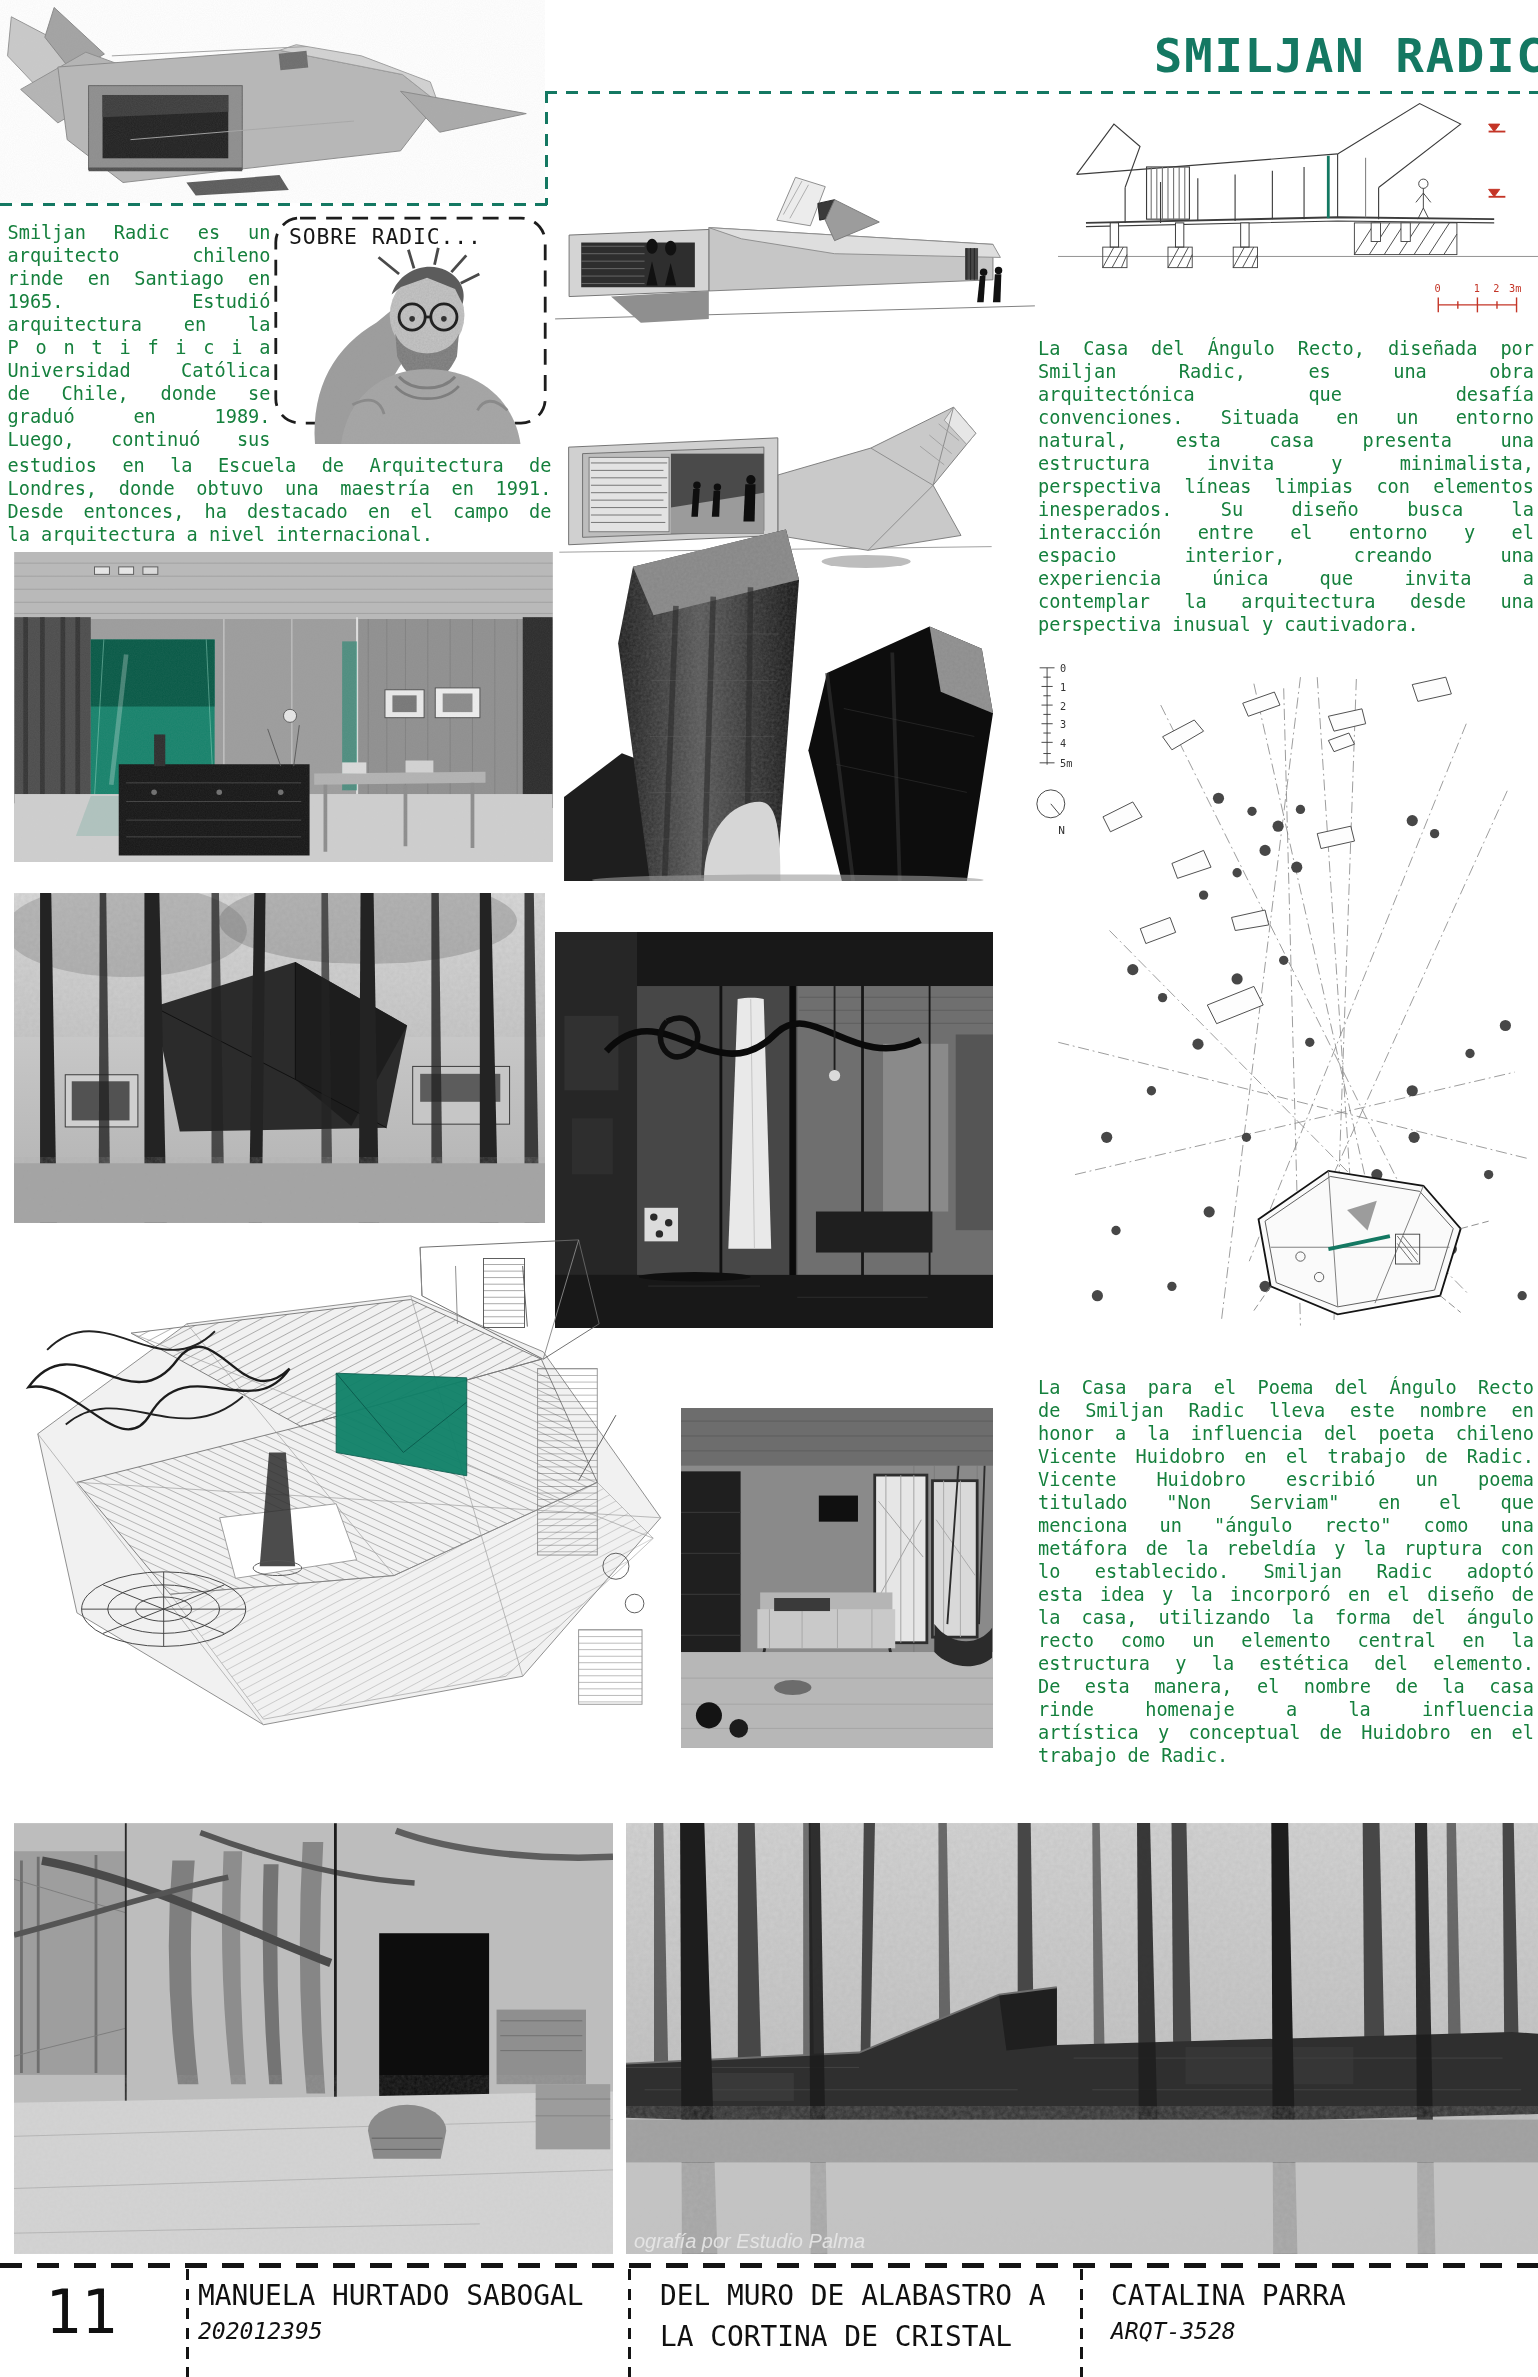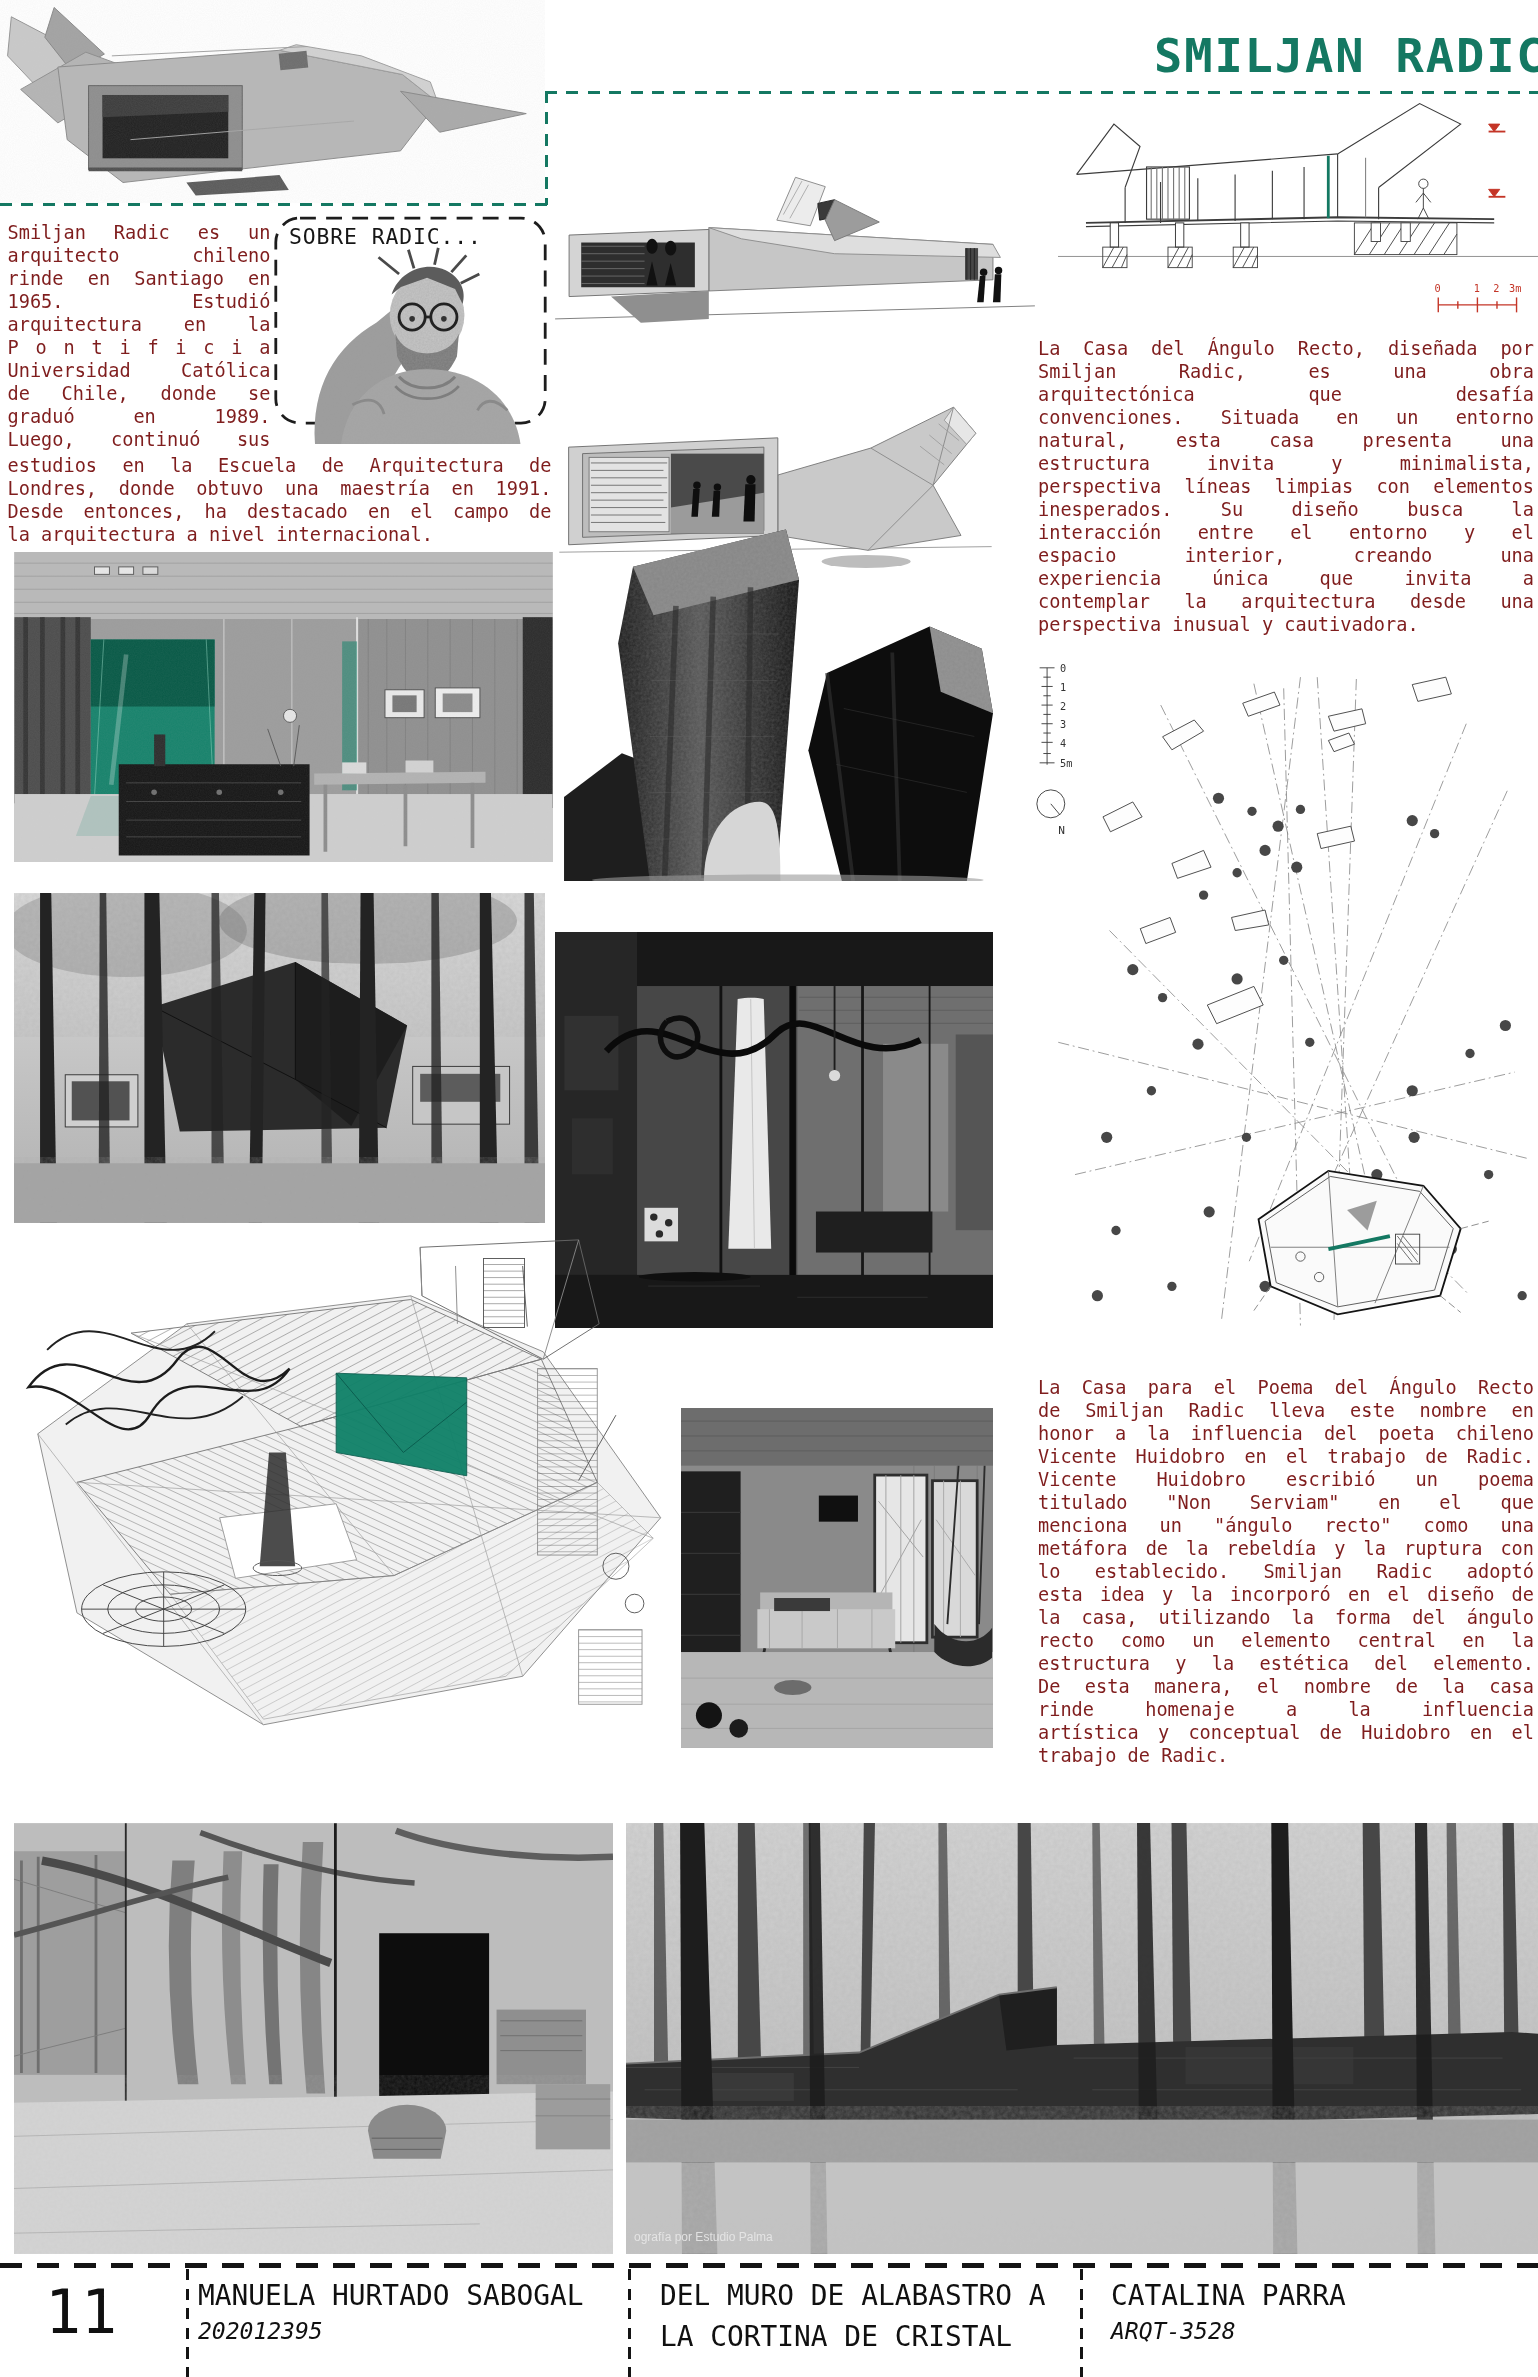--- a/index.html
+++ b/index.html
@@ -5,25 +5,25 @@
   :root{ --teal:#147862; --glass:#0f8168; --red:#c43527; --ink:#1d1d1d; }
   html,body{margin:0;padding:0;background:#ffffff;}
   .board{position:relative;width:1538px;height:2377px;background:#fff;overflow:hidden;
          font-family:"DejaVu Sans Mono", monospace;color:var(--ink);}
   .abs{position:absolute;}
   .ph{position:absolute;overflow:hidden;}
   .ph svg{display:block;}
   .title{color:var(--teal);font-weight:bold;letter-spacing:1.9px;white-space:nowrap;}
   .dash-h{position:absolute;height:2.8px;background:repeating-linear-gradient(90deg,var(--teal) 0 12px,transparent 12px 21.4px);}
   .dash-v{position:absolute;width:2.8px;background:repeating-linear-gradient(180deg,var(--teal) 0 12px,transparent 12px 21.4px);}
-  .jlines{font-size:18.6px;line-height:23px;color:#7f1d1d;}
+  .jlines{font-size:18.6px;line-height:23px;color:#15803d;}
   .jlines div{text-align:justify;text-align-last:justify;white-space:normal;}
   .jlines[data-last-left] div:last-child{text-align-last:left;}
   .about-label{font-size:21.4px;letter-spacing:0.9px;color:#161616;}
-  .caption{position:absolute;color:#e8e8e8;font-size:12px;font-family:"Liberation Sans",sans-serif;opacity:.9;}
+  .caption{position:absolute;color:#e8e8e8;font-size:20px;font-family:"Liberation Sans",sans-serif;opacity:.9;font-style:italic;}
   .footer-line{position:absolute;height:4.7px;background:repeating-linear-gradient(90deg,#141414 0 22.4px,transparent 22.4px 37px);}
   .footer-sep{position:absolute;width:2.8px;background:repeating-linear-gradient(180deg,#141414 0 11.2px,transparent 11.2px 19.6px);}
   .f-name{font-size:29px;letter-spacing:0px;color:#101010;white-space:nowrap;transform:scaleX(.96);transform-origin:left;}
   .f-sub{font-size:23px;font-style:italic;color:#101010;white-space:nowrap;}
   .pagenum{font-size:60px;color:#101010;}
   text{font-family:"DejaVu Sans Mono",monospace;}
 </style>
 </head>
 <body>
 

